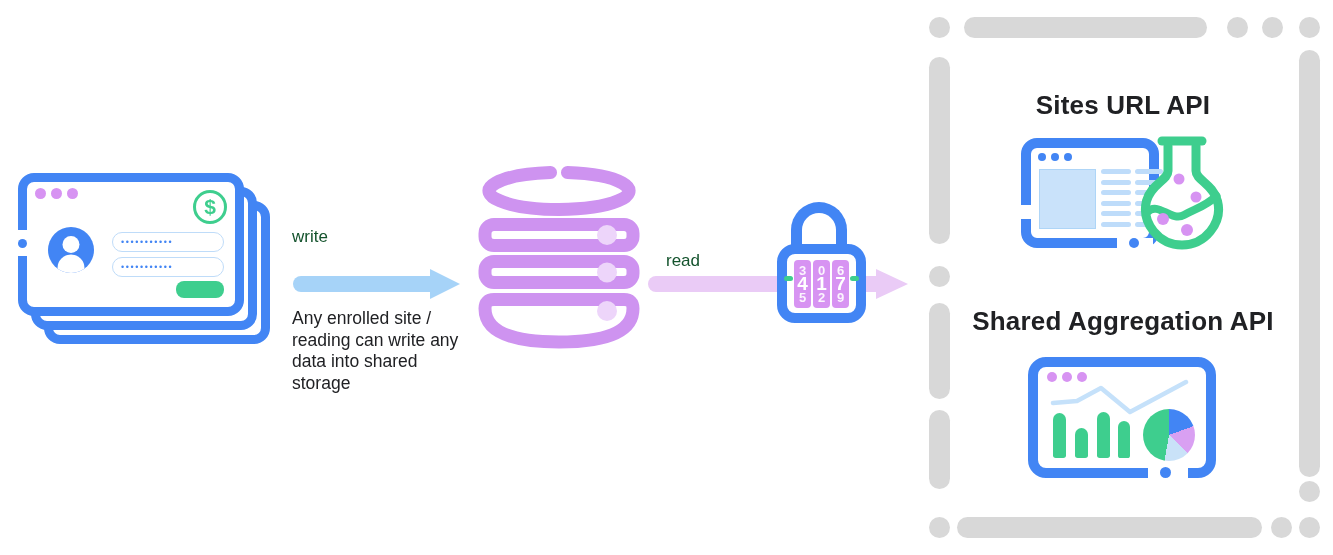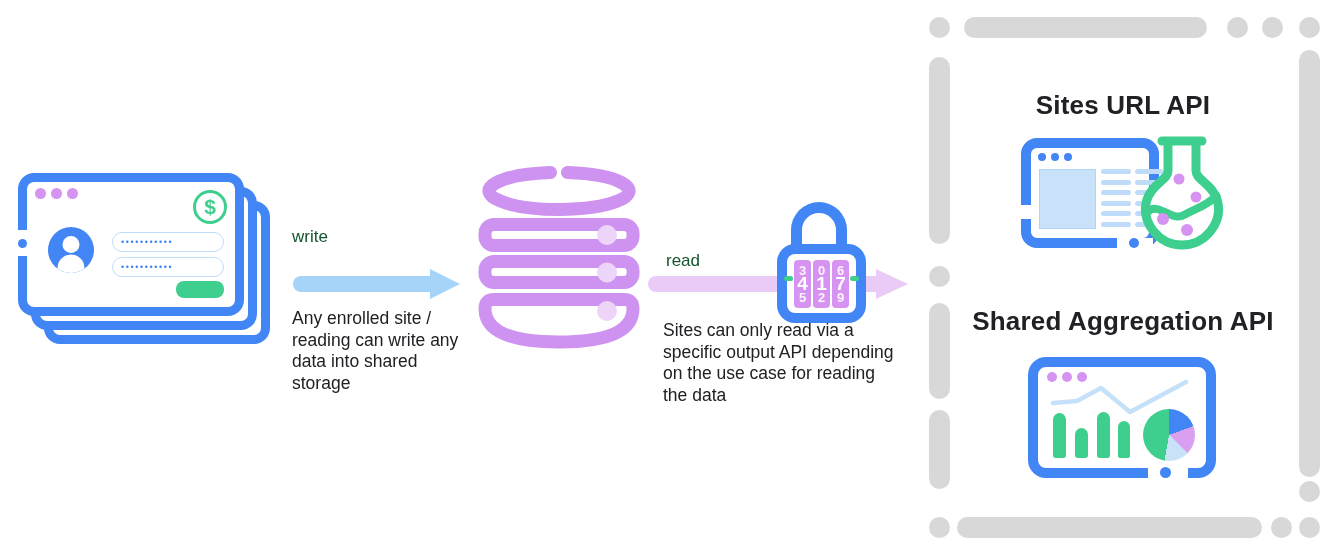--- a/index.html
+++ b/index.html
@@ -141,21 +141,20 @@
       <circle cx="131" cy="106.5" r="10"></circle>
       <circle cx="131" cy="145" r="10"></circle>
     </g>
   </svg>
 
   <div class="flow-label" style="left:666px;top:228px;width:140px;margin-top:23px;">read</div>
   <svg class="arrow-svg" style="left:648px;top:266px;z-index:1;" width="264" height="36" viewBox="0 0 264 36">
     <line x1="8" y1="18" x2="228" y2="18" stroke="#EACBF6" stroke-width="16" stroke-linecap="round"></line>
     <polygon points="228,3 260,18 228,33" fill="#EACBF6"></polygon>
   </svg>
-  <div class="caption" style="left:663px;top:320px;width:232px;">Sites can only read via a specific output API depending on the use case for reading the data</div>
 
   <div class="lock">
     <div class="shackle"></div>
     <div class="lock-body">
       <div class="reel">
         <span class="d top">3</span>
         <span class="d main">4</span>
         <span class="d bot">5</span>
       </div>
       <div class="reel">

